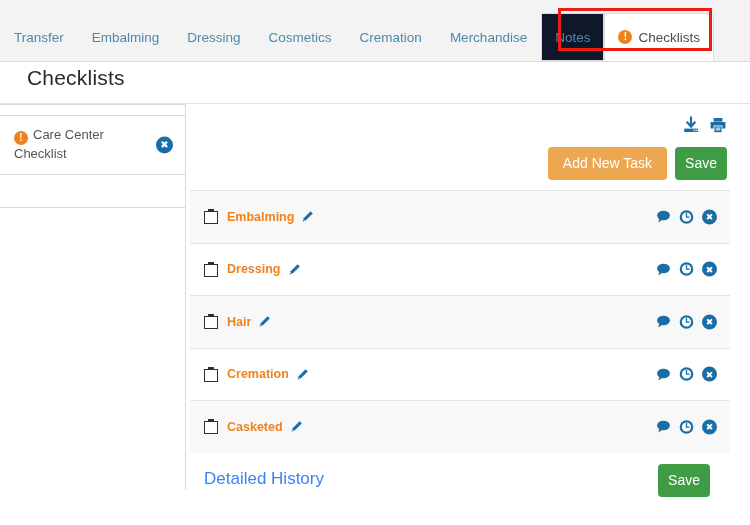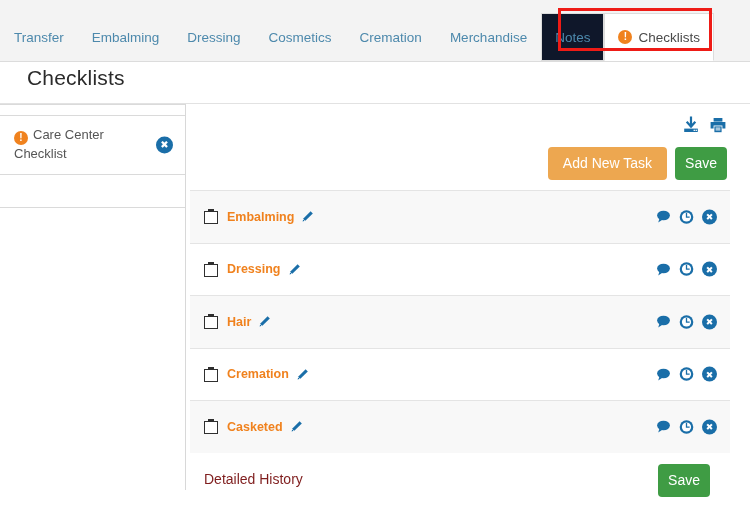--- a/index.html
+++ b/index.html
@@ -265,22 +265,22 @@
     position: absolute;
     left: 3px; top: 349px;
     width: 540px;
     height: 52px;
     display: flex;
     align-items: center;
     padding: 0 14px;
     background: #ffffff;
   }
   .hist-link {
-    font-size: 14px;
-    color: #7f1d1d;
+    font-size: 17px;
+    color: #3b82f6;
     cursor: pointer;
   }
   .footer .btn-save {
     position: absolute;
     right: 20px; top: 11px;
   }
 </style>
 </head>
 <body>
 

